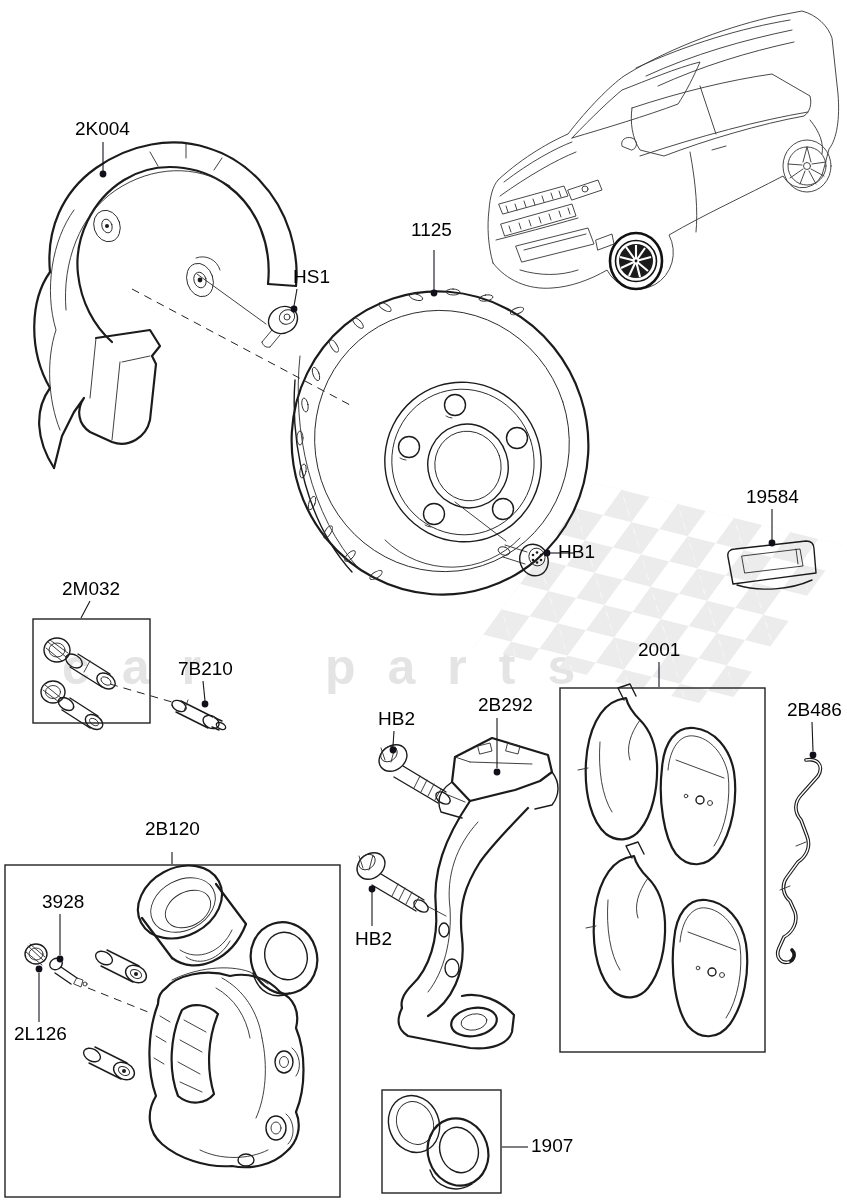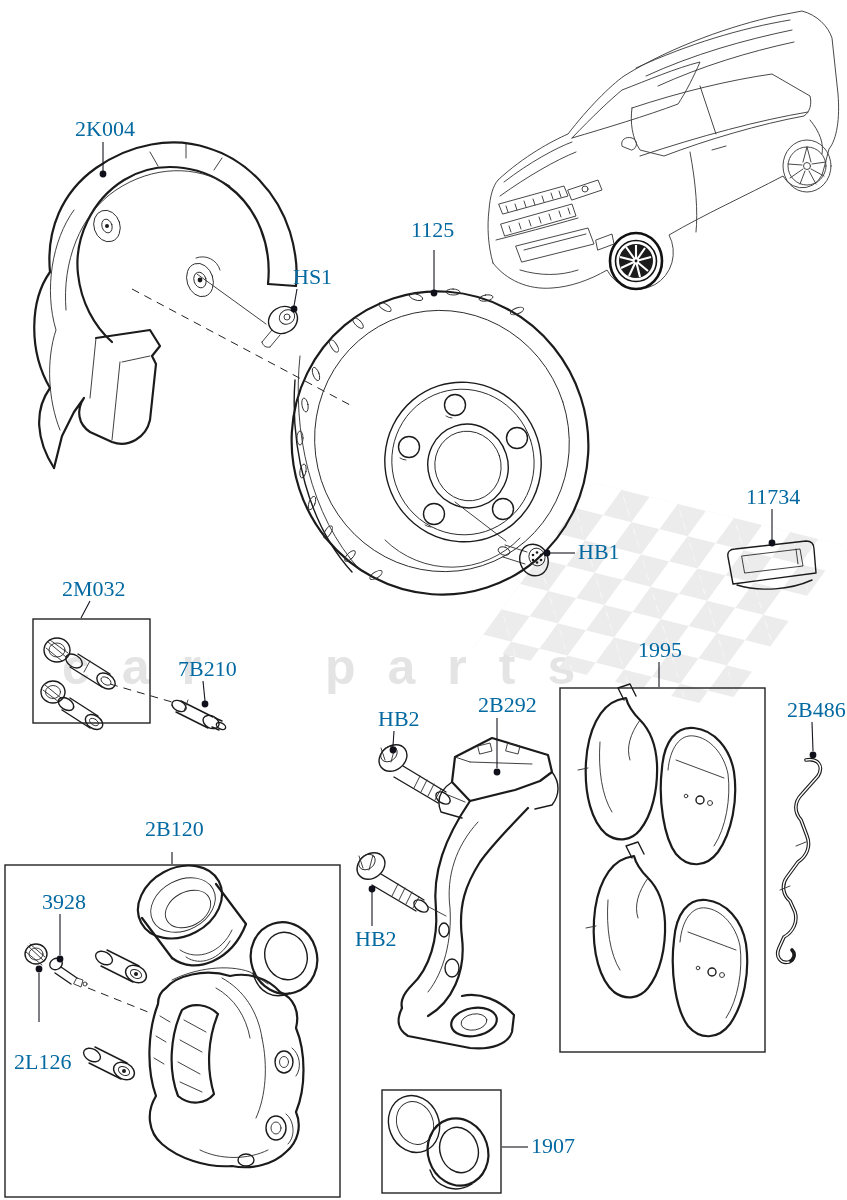--- a/index.html
+++ b/index.html
@@ -32,22 +32,22 @@
   .m{stroke:#1b1b1b;stroke-width:1.4;fill:none;stroke-linecap:round;stroke-linejoin:round;}
   .t{stroke:#2b2b2b;stroke-width:0.9;fill:none;stroke-linecap:round;stroke-linejoin:round;}
   .c{stroke:#3f3f3f;stroke-width:0.95;fill:none;stroke-linecap:round;stroke-linejoin:round;}
   .box{stroke:#222;stroke-width:1.4;fill:none;}
   .ld{stroke:#14141e;stroke-width:1.1;fill:none;}
   .dash{stroke:#222;stroke-width:1;fill:none;stroke-dasharray:8 6;}
   .dot{fill:#10101a;stroke:none;}
   .dk{fill:#1b1b1b;stroke:none;}
   
   .lbl{
-    position:absolute;z-index:3;color:#0369a1;font-size:22px;line-height:20px;
-    white-space:nowrap;cursor:pointer;font-family:Liberation Serif, serif;
+    position:absolute;z-index:3;color:#000000;font-size:19px;line-height:20px;
+    white-space:nowrap;cursor:pointer;
   }
 </style>
 </head>
 <body>
 
 <div id="canvas">
 
   <div class="wm-sub">car parts</div>
   <div class="wm-flag"></div>
 
@@ -420,27 +420,27 @@
         <circle class="dot" cx="60" cy="959" r="3.4"></circle>
       <path class="ld" d="M39 1022 L39 973"></path>
         <circle class="dot" cx="39" cy="969" r="3.4"></circle>
       <path class="ld" d="M502 1147 L528 1147"></path>
     </g>
   </svg>
 
   <div class="lbl" style="left:75px;top:119px">2K004</div>
   <div class="lbl" style="left:411px;top:220px">1125</div>
   <div class="lbl" style="left:293px;top:267px">HS1</div>
-  <div class="lbl" style="left:578px;top:542px">HB1</div>
-  <div class="lbl" style="left:746px;top:487px">11734</div>
+  <div class="lbl" style="left:558px;top:542px">HB1</div>
+  <div class="lbl" style="left:746px;top:487px">19584</div>
   <div class="lbl" style="left:62px;top:579px">2M032</div>
   <div class="lbl" style="left:178px;top:659px">7B210</div>
   <div class="lbl" style="left:378px;top:709px">HB2</div>
   <div class="lbl" style="left:478px;top:695px">2B292</div>
-  <div class="lbl" style="left:638px;top:640px">1995</div>
+  <div class="lbl" style="left:638px;top:640px">2001</div>
   <div class="lbl" style="left:787px;top:700px">2B486</div>
   <div class="lbl" style="left:355px;top:929px">HB2</div>
   <div class="lbl" style="left:145px;top:819px">2B120</div>
   <div class="lbl" style="left:42px;top:892px">3928</div>
-  <div class="lbl" style="left:14px;top:1052px">2L126</div>
+  <div class="lbl" style="left:14px;top:1024px">2L126</div>
   <div class="lbl" style="left:531px;top:1136px">1907</div>
 
 </div>
 
 </body></html>

